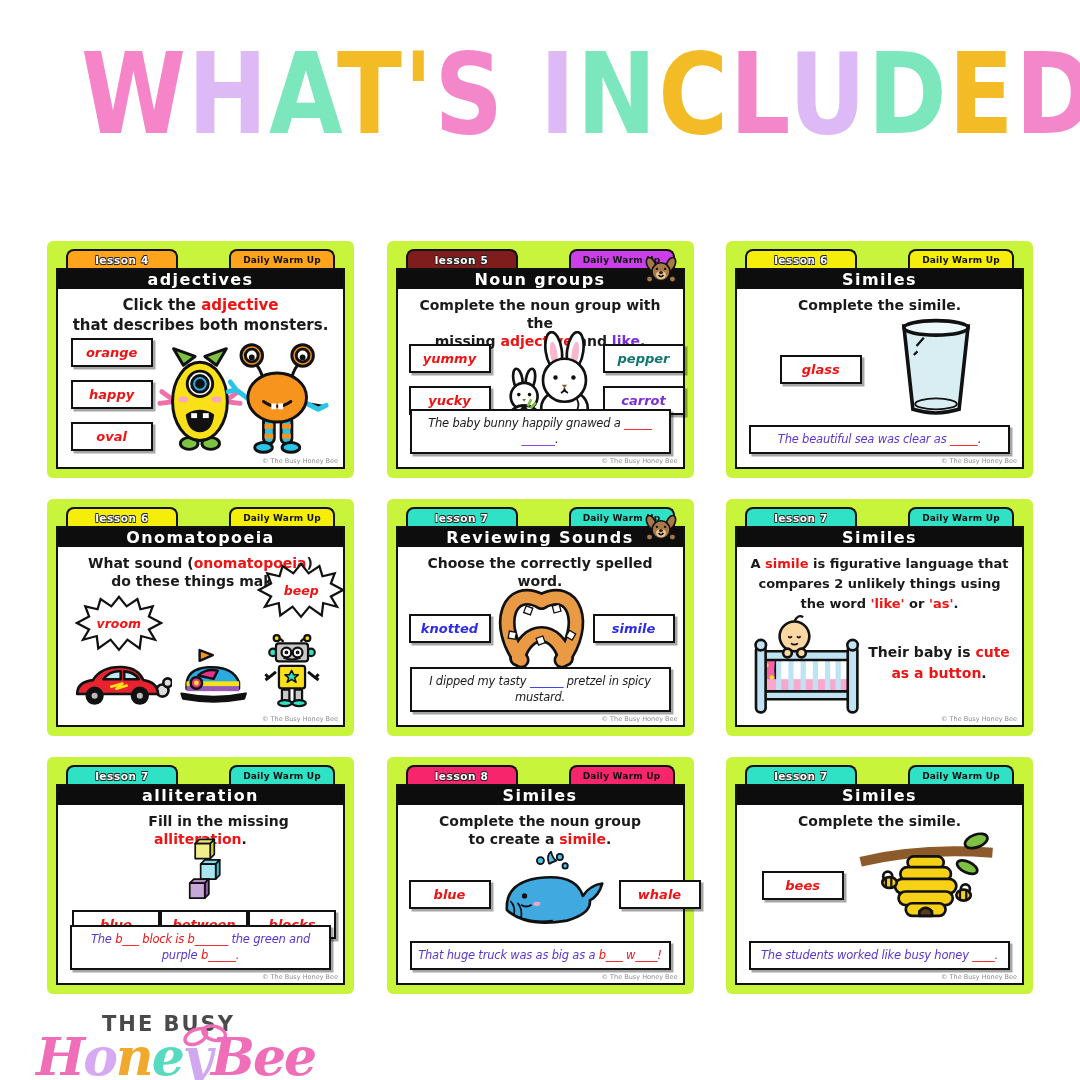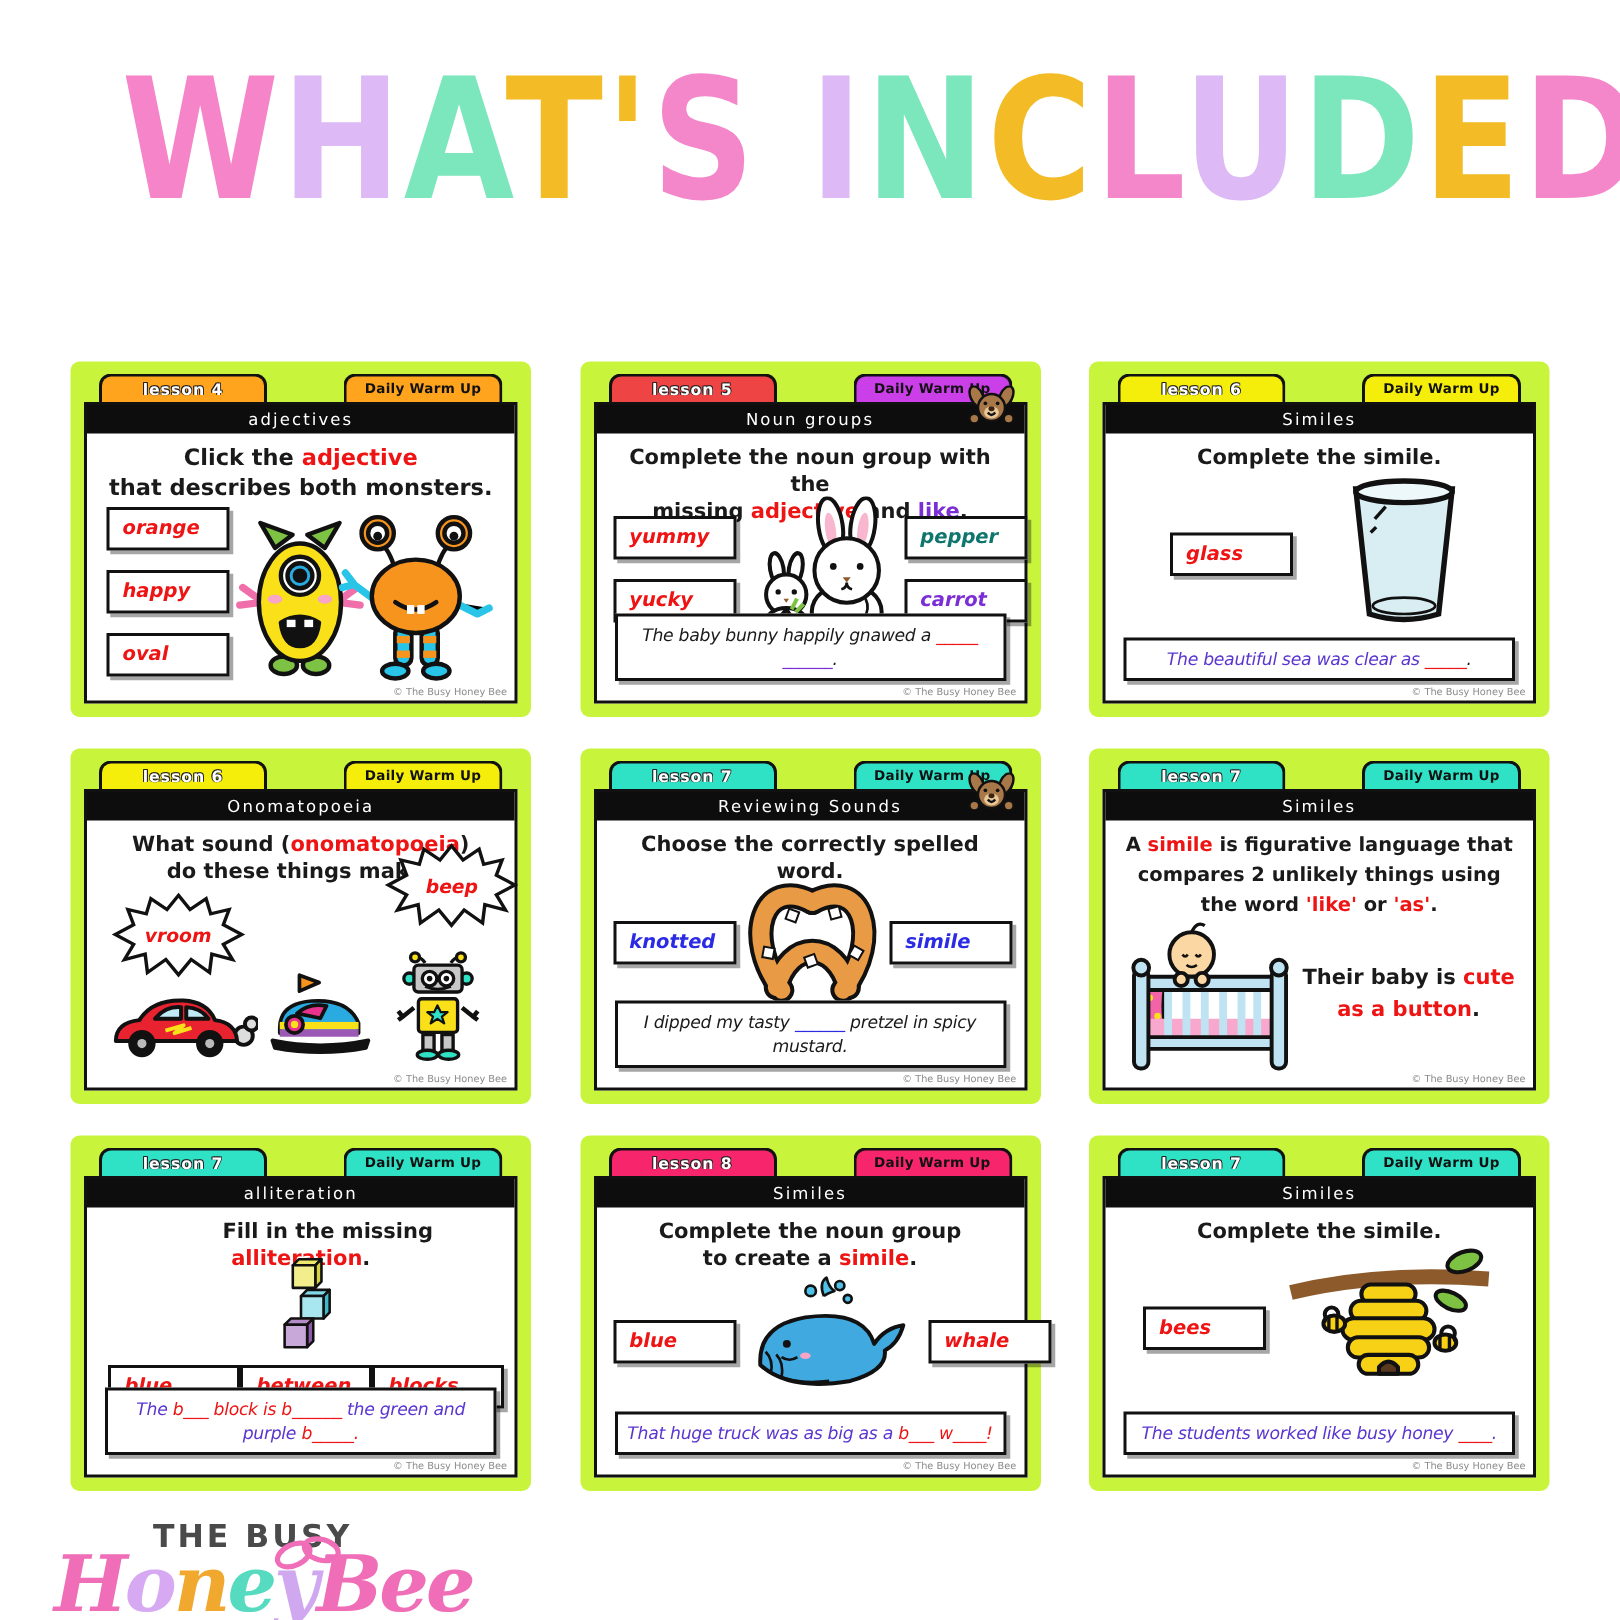--- a/index.html
+++ b/index.html
@@ -21,36 +21,36 @@
   .tab{position:absolute;bottom:-1px;height:20px;border:2px solid #111;border-bottom:none;
        border-radius:8px 8px 0 0;display:flex;align-items:center;justify-content:center;box-sizing:border-box;}
   .tab-left{left:10px;width:112px;}
   .tab-right{right:10px;width:106px;}
   .lesson-label{font-size:10.5px;font-weight:bold;color:#fff;letter-spacing:.6px;
        text-shadow:.6px .6px 0 #222,-.6px -.6px 0 #222,.6px -.6px 0 #222,-.6px .6px 0 #222;}
   .daily-label{font-size:9px;font-weight:bold;color:#111;letter-spacing:.2px;}
 
   .panel{flex:1;border:2.5px solid #111;background:#fff;display:flex;flex-direction:column;position:relative;min-height:0;}
   .titlebar{background:#0D0D0D;color:#fff;height:19px;flex:none;display:flex;align-items:center;justify-content:center;
-            font-size:11px;font-weight:normal;letter-spacing:1.4px;position:relative;}
+            font-size:16px;font-weight:bold;letter-spacing:1.4px;position:relative;}
   .mascot{position:absolute;right:4px;top:-13px;}
   .mascot svg{width:36px;display:block;}
 
   .content{flex:1;display:flex;flex-direction:column;padding:4px 11px 13px;min-height:0;}
   .heading{text-align:center;font-weight:bold;font-size:14px;line-height:1.3;white-space:pre-line;margin-top:3px;flex:none;}
   .heading.big{font-size:15px;}
   .heading.para{font-size:13px;line-height:1.55;white-space:normal;}
 
   .body{flex:1;display:flex;align-items:center;justify-content:space-evenly;min-height:0;}
   .body.col{flex-direction:column;justify-content:center;gap:8px;}
   .body.bursts-row{align-items:flex-end;padding-bottom:4px;}
 
   .opt-col{display:flex;flex-direction:column;gap:13px;}
   .opt{background:#fff;border:2px solid #111;box-shadow:2.5px 2.5px 0 rgba(0,0,0,.35);
-       min-width:82px;padding:5px 9px;font-style:italic;font-weight:bold;font-size:13px;box-sizing:border-box;}
+       min-width:82px;padding:5px 9px;text-align:center;font-style:italic;font-weight:bold;font-size:13px;box-sizing:border-box;}
   .opt-row{display:flex;width:100%;justify-content:space-between;padding:0 3px;box-sizing:border-box;}
   .opt-row .opt{min-width:88px;}
 
   .sentence{flex:none;border:2px solid #111;box-shadow:2.5px 2.5px 0 rgba(0,0,0,.35);background:#fff;text-align:center;
             font-style:italic;font-size:11.5px;letter-spacing:-.2px;padding:5px 5px;white-space:pre-line;margin:0 1px;line-height:1.35;}
   .copyright{position:absolute;bottom:2px;right:5px;font-size:6.5px;color:#8C8C8C;}
 
   .extra{font-weight:bold;font-size:14px;text-align:center;white-space:pre-line;line-height:1.55;}
 
   .art svg{display:block;}
@@ -146,21 +146,21 @@
               </svg>
             </div>
           </div>
 
       </div>
       <div class="copyright">© The Busy Honey Bee</div>
     </div>
   </div>
     <div class="card">
     <div class="tabs">
-      <div class="tab tab-left" style="background: #ef4444;">
+      <div class="tab tab-left" style="background: #7f1d1d;">
         <span class="lesson-label">lesson 5</span>
       </div>
       <div class="tab tab-right" style="background: rgb(203, 63, 232);">
         <span class="daily-label">Daily Warm Up</span>
       </div>
     </div>
     <div class="panel">
       <div class="titlebar">
         <span class="card-title">Noun groups</span>
         <span class="mascot">

